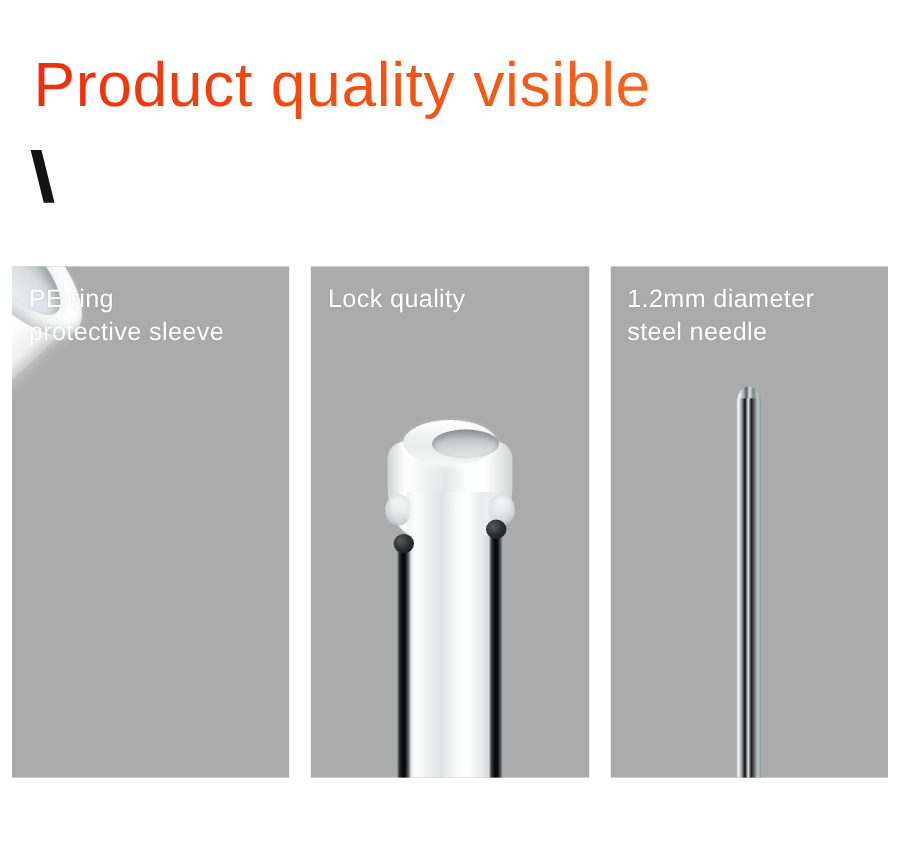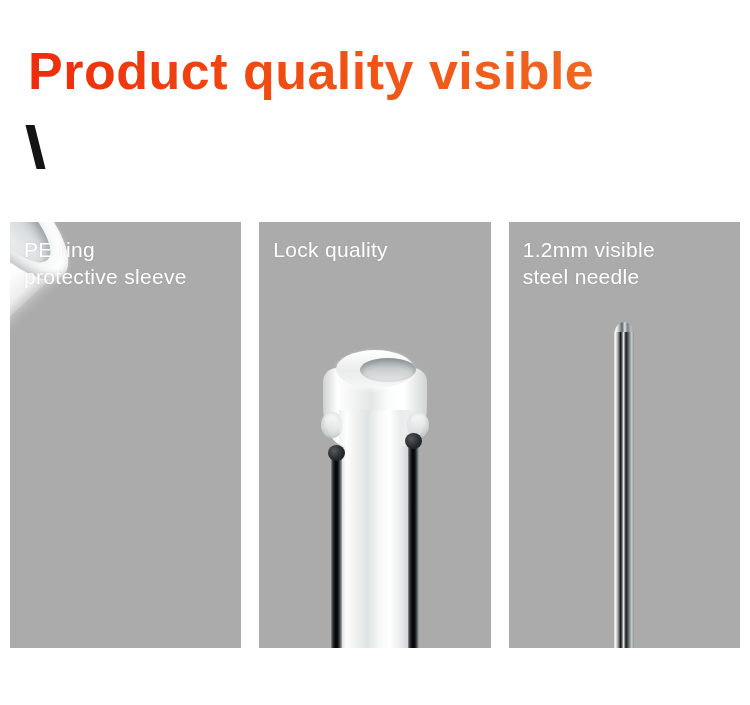--- a/index.html
+++ b/index.html
@@ -15,21 +15,21 @@
     font-family: "Liberation Sans", sans-serif;
   }
 
   
   #page-title {
     position: absolute;
     left: 28px;
     top: 40px;
     font-size: 52px;
     line-height: 62px;
-    font-weight: 700;
+    font-weight: 400;
     letter-spacing: 0.5px;
     white-space: nowrap;
     background: linear-gradient(90deg, #EE2C0C 0%, #F04D12 45%, #F2661E 100%);
     -webkit-background-clip: text;
     background-clip: text;
     color: transparent;
     -webkit-text-fill-color: transparent;
   }
 
   #title-accent-rule {
@@ -310,17 +310,17 @@
       </div>
     </div>
     <div class="panel-caption">Lock quality</div>
   </div>
 
   <div class="panel">
     <div class="needle-wrap">
       <div class="needle-tip"></div>
       <div class="needle-shaft"></div>
     </div>
-    <div class="panel-caption">1.2mm visible
+    <div class="panel-caption">1.2mm diameter
 steel needle</div>
   </div>
 
 </div>
 
 </body></html>

